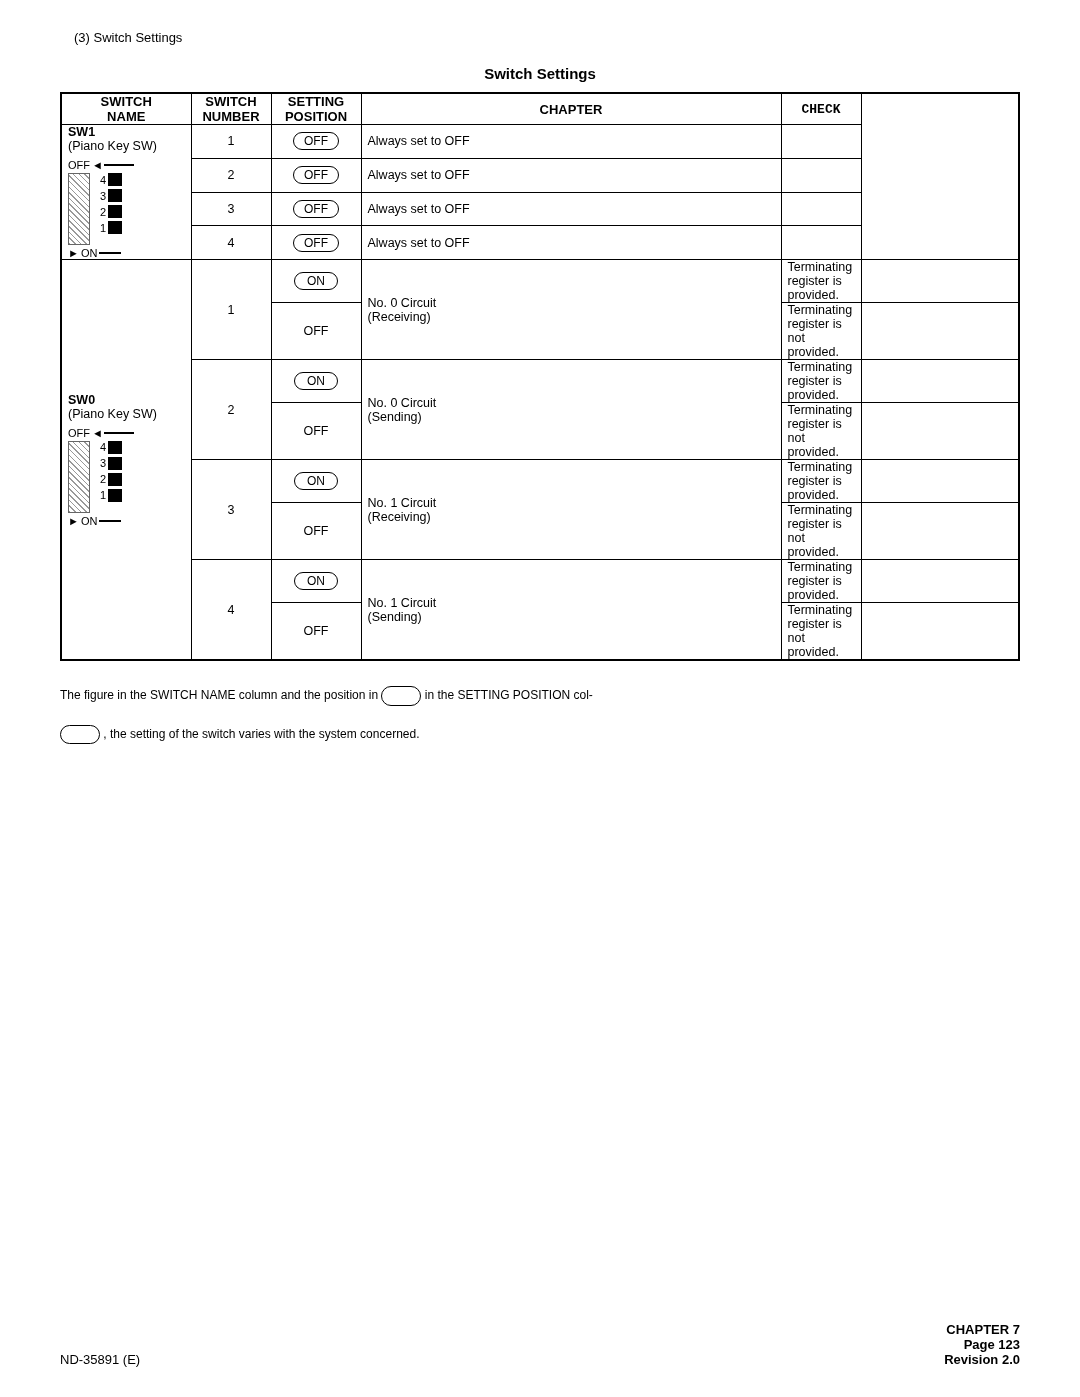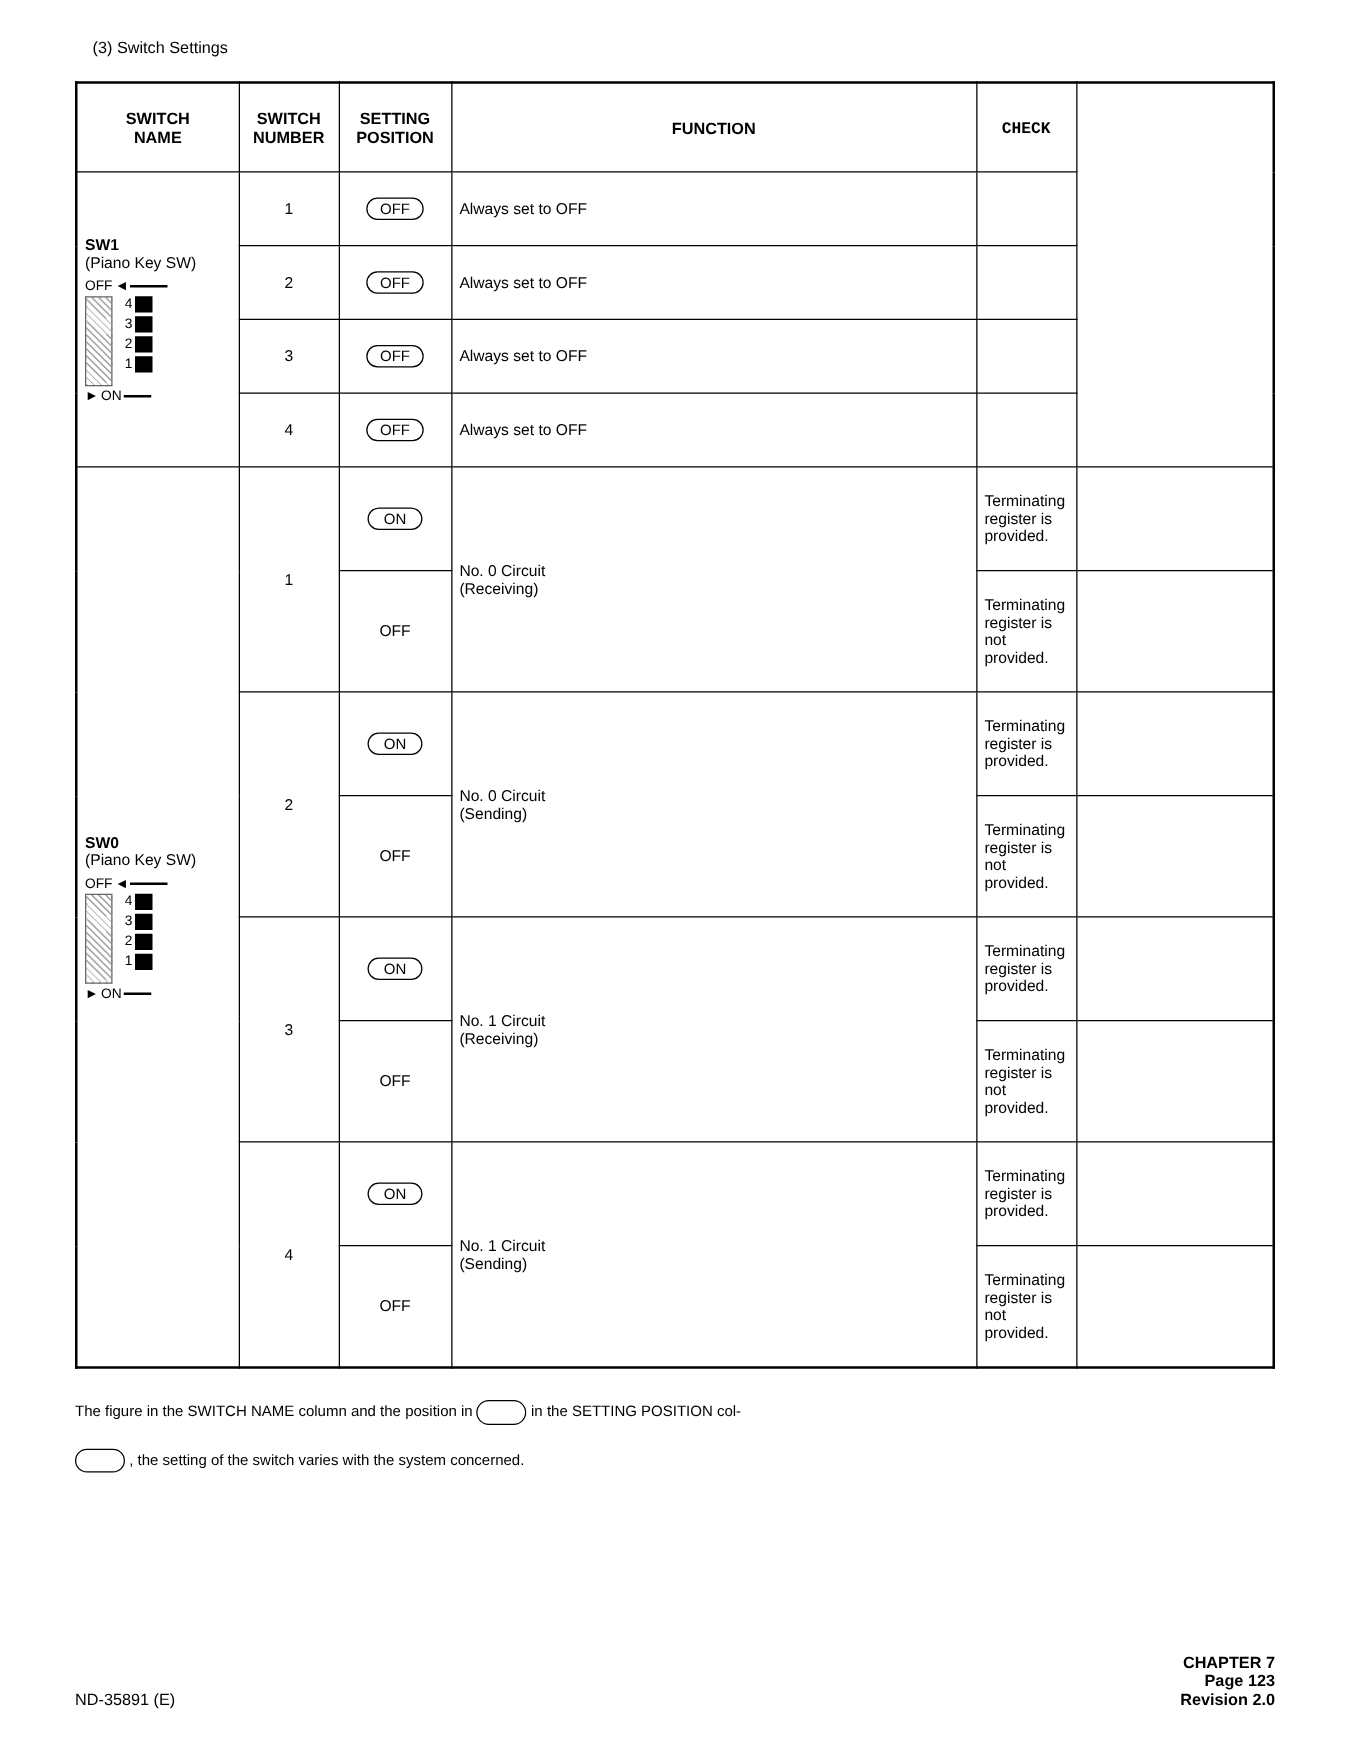--- a/index.html
+++ b/index.html
@@ -41,21 +41,21 @@
     }
 
     table.main-table {
       width: 100%;
       border-collapse: collapse;
       border: 2px solid #000;
     }
 
     table.main-table th, table.main-table td {
       border: 1px solid #000;
-      padding: 20px 6px;
+      padding: 0 6px;
       vertical-align: middle;
       font-size: 12.5px;
     }
 
     table.main-table thead th {
       background: #fff;
       font-weight: bold;
       text-align: center;
       font-size: 13px;
       border: 1px solid #000;
@@ -151,28 +151,29 @@
     }
   </style>
 </head>
 <body>
 
 <div class="page-wrapper">
 
 
   <div class="section-heading">(3)   Switch Settings</div>
 
+  <div class="table-title">Switch Settings</div>
 
   <table class="main-table">
     <thead>
       <tr>
         <th class="col-switch-name">SWITCH<br>NAME</th>
         <th class="col-switch-number">SWITCH<br>NUMBER</th>
         <th class="col-setting-pos">SETTING<br>POSITION</th>
-        <th class="col-function">FUNCTION</th>
+        <th class="col-function">CHAPTER</th>
         <th class="col-check">CHECK</th>
       </tr>
     </thead>
     <tbody>
 
       <tr>
         <td class="sw-name-cell" rowspan="4">
           <div><strong>SW1</strong></div>
           <div>(Piano Key SW)</div>
 

